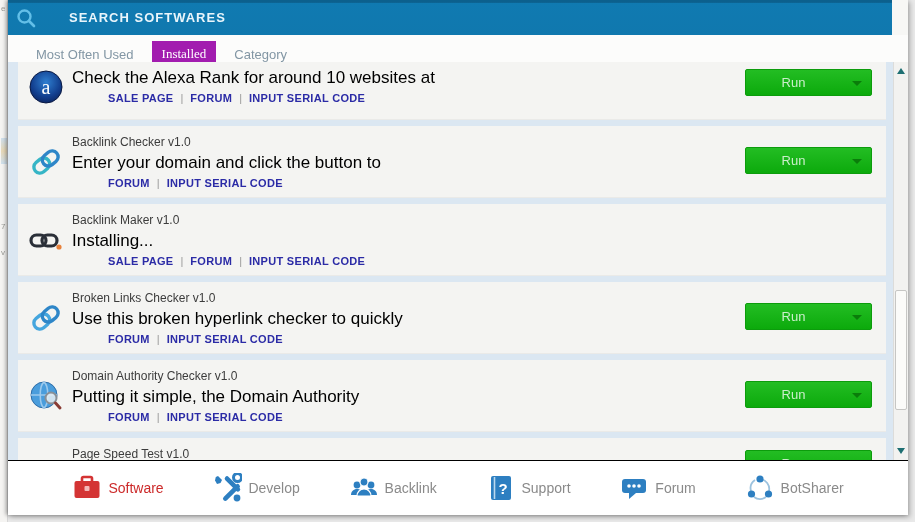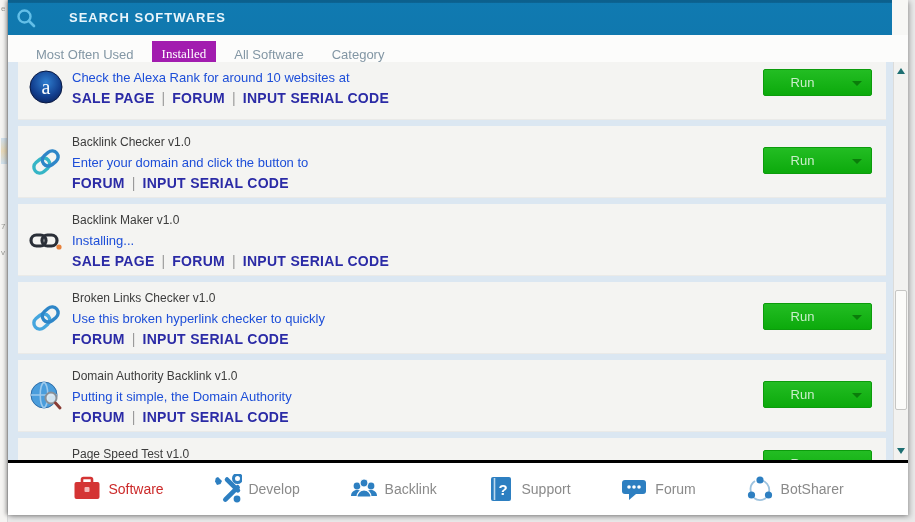--- a/index.html
+++ b/index.html
@@ -63,26 +63,26 @@
   .row {
     position:relative; background:#f4f4f2; margin-bottom:6px; height:72px;
     border-bottom:1px solid #eaeae8;
   }
   .row.clipped-top { height:58px; }
   .row-icon { position:absolute; left:10px; top:50%; margin-top:-18px; width:36px; height:36px; }
   .row.clipped-top .row-icon { margin-top:-22px; }
   .row.clipped-bottom .row-icon { top:10px; margin-top:0; }
   .row-text { position:absolute; left:54px; top:6px; right:140px; }
   .row-title { font-size:12px; color:#3c3c3c; line-height:21px; }
-  .row-desc  { font-size:13px; color:#1d4ed8; line-height:20px; }
-  .row-links { font-size:14px; line-height:21px; }
+  .row-desc  { font-size:17px; color:#000000; line-height:20px; }
+  .row-links { font-size:11px; line-height:21px;margin-left:36px; }
   .row-links a { color:#2b2ba6; font-weight:bold; text-decoration:none; letter-spacing:.3px; }
   .row-links .sep { color:#9a9a9a; margin:0 7px; font-weight:normal; }
   .run-btn {
-    position:absolute; right:14px; top:21px; width:109px; height:27px;
+    position:absolute; right:14px; top:21px; width:127px; height:27px;
     background:linear-gradient(180deg,#23bd23,#0caa0c);
     border:1px solid #0c9c0c; border-radius:2px; cursor:pointer;
   }
   .row.clipped-top .run-btn { top:7px; }
   .row.clipped-bottom .run-btn { top:12px; }
   .run-btn .run-label {
     position:absolute; left:0; right:30px; top:0; bottom:0;
     display:flex; align-items:center; justify-content:center;
     color:#c9eec9; font-size:13px;
   }
@@ -100,21 +100,21 @@
   .sb-up   { top:6px;  border-bottom:6px solid #1e6f72; border-top:none; }
   .sb-down { bottom:6px; border-top:6px solid #1e6f72; border-bottom:none; }
   .sb-thumb {
     position:absolute; left:1px; top:228px; width:12px; height:120px;
     background:#fbfbf9; border:1px solid #c6c6c4; border-radius:2px;
   }
 
   
   .bottomnav {
     position:absolute; left:0; bottom:0; right:0; height:55px;
-    background:#ffffff; border-top:3px solid #000000;
+    background:#ffffff; border-top:1px solid #000000;
     display:flex; align-items:center; justify-content:space-around; padding:0 40px;
   }
   .nav-item { display:flex; align-items:center; cursor:pointer; }
   .nav-item svg { width:30px; height:30px; margin-right:6px; }
   .nav-label { font-size:14px; color:#8a8a8a; }
   .nav-item.active .nav-label { color:#cc2a2a; }
 </style>
 </head>
 <body>
 
@@ -131,21 +131,20 @@
     <svg class="search-icon" viewBox="0 0 20 20">
       <circle cx="8.5" cy="8.5" r="6" fill="none" stroke="#63bfe8" stroke-width="2.4"></circle>
       <line x1="13" y1="13" x2="18" y2="18" stroke="#63bfe8" stroke-width="2.6" stroke-linecap="round"></line>
     </svg>
     <span class="search-label">SEARCH SOFTWARES</span>
   </div>
 
   <div class="tabbar">
       <div class="tab">Most Often Used</div>
       <div class="tab active">Installed</div>
-      <div class="tab">All Software</div>
       <div class="tab">Category</div>
     </div>
 
   <div class="content">
     <div class="rows">
         <div class="row clipped-top">
           <div class="row-icon"><svg viewBox="0 0 36 36">
               <defs>
                 <radialGradient id="ag" cx="50%" cy="35%" r="75%">
                   <stop offset="0%" stop-color="#2f7fd0"></stop>
@@ -212,21 +211,21 @@
           </div>
         </div>
         <div class="row">
           <div class="row-icon"><svg viewBox="0 0 36 36">
               <circle cx="16" cy="17" r="13" fill="#4a9ddc" stroke="#2e6da8" stroke-width="1"></circle>
               <path d="M3 17h26 M16 4c-5 3.5-5 22.5 0 26 M16 4c5 3.5 5 22.5 0 26" fill="none" stroke="#9cc9ec" stroke-width="1.6"></path>
               <circle cx="23" cy="20" r="5.5" fill="#e8eef2" fill-opacity="0.85" stroke="#8a8f96" stroke-width="2"></circle>
               <line x1="27.5" y1="25" x2="32" y2="30" stroke="#8a3b34" stroke-width="3" stroke-linecap="round"></line>
             </svg></div>
           <div class="row-text">
-            <div class="row-title">Domain Authority Backlink v1.0</div>
+            <div class="row-title">Domain Authority Checker v1.0</div>
             <div class="row-desc">Putting it simple, the Domain Authority</div>
             <div class="row-links"><a href="#">FORUM</a><span class="sep">|</span><a href="#">INPUT SERIAL CODE</a></div>
           </div>
           <div class="run-btn">
             <span class="run-label">Run</span>
             <span class="caret"></span>
           </div>
         </div>
         <div class="row clipped-bottom">
           <div class="row-icon"><svg viewBox="0 0 36 36">

